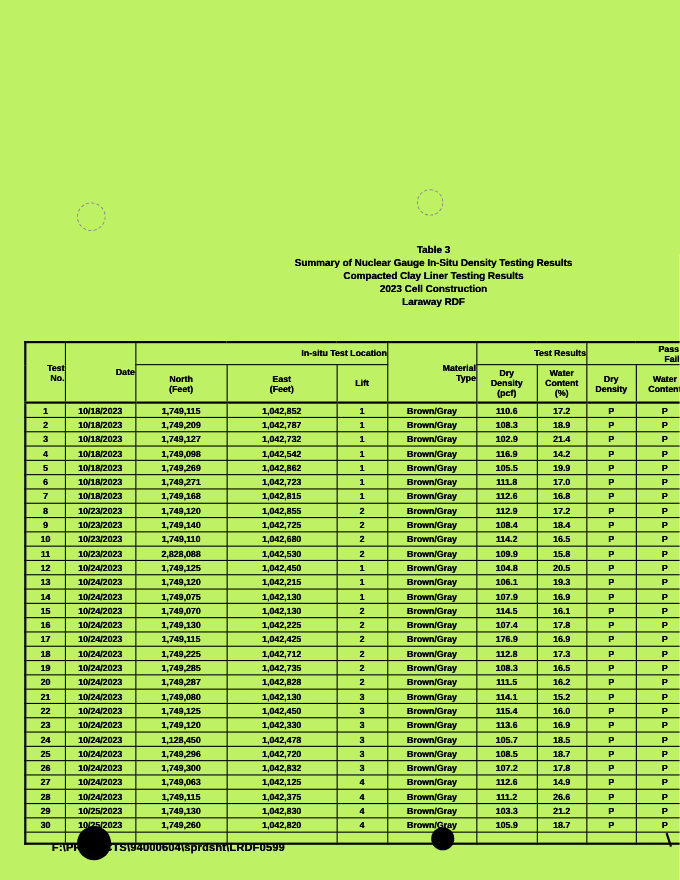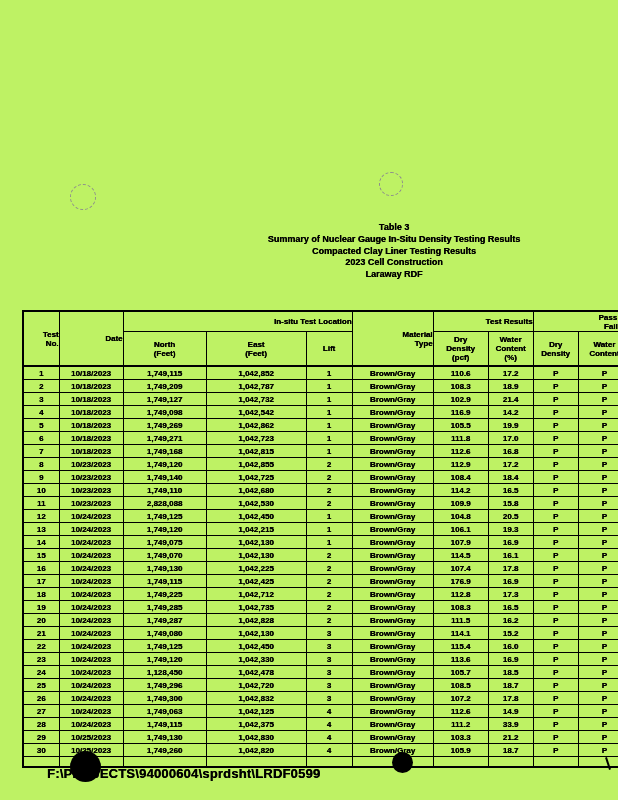--- a/index.html
+++ b/index.html
@@ -34,21 +34,21 @@
   .results-table thead tr.sub-row th{height:33px;}
   .results-table thead tr.sub-row th,
   .results-table thead th[rowspan]{border-bottom:2px solid #000;}
   .results-table td{
     font-size:8px;line-height:11px;height:12px;white-space:nowrap;
   }
   .results-table tr.empty-row td{height:9px;}
   
   .footer-path{
     position:absolute;top:766px;left:47px;
-    font-size:13px;font-weight:bold;letter-spacing:0.2px;
+    font-size:10px;font-weight:bold;letter-spacing:0.2px;
     text-shadow:0.3px 0 0 #000;white-space:nowrap;
   }
   
   .punch-outline{
     position:absolute;border:1px dashed #8d8d8d;border-radius:50%;
     background:transparent;
   }
   .punch-outline.left{left:70px;top:184px;width:24px;height:24px;}
   .punch-outline.right{left:379px;top:172px;width:22px;height:22px;}
   .punch-filled{
@@ -443,21 +443,21 @@
           <td>P</td>
         </tr>
         <tr>
           <td>28</td>
           <td>10/24/2023</td>
           <td>1,749,115</td>
           <td>1,042,375</td>
           <td>4</td>
           <td>Brown/Gray</td>
           <td>111.2</td>
-          <td>33.9</td>
+          <td>26.6</td>
           <td>P</td>
           <td>P</td>
         </tr>
         <tr>
           <td>29</td>
           <td>10/25/2023</td>
           <td>1,749,130</td>
           <td>1,042,830</td>
           <td>4</td>
           <td>Brown/Gray</td>

